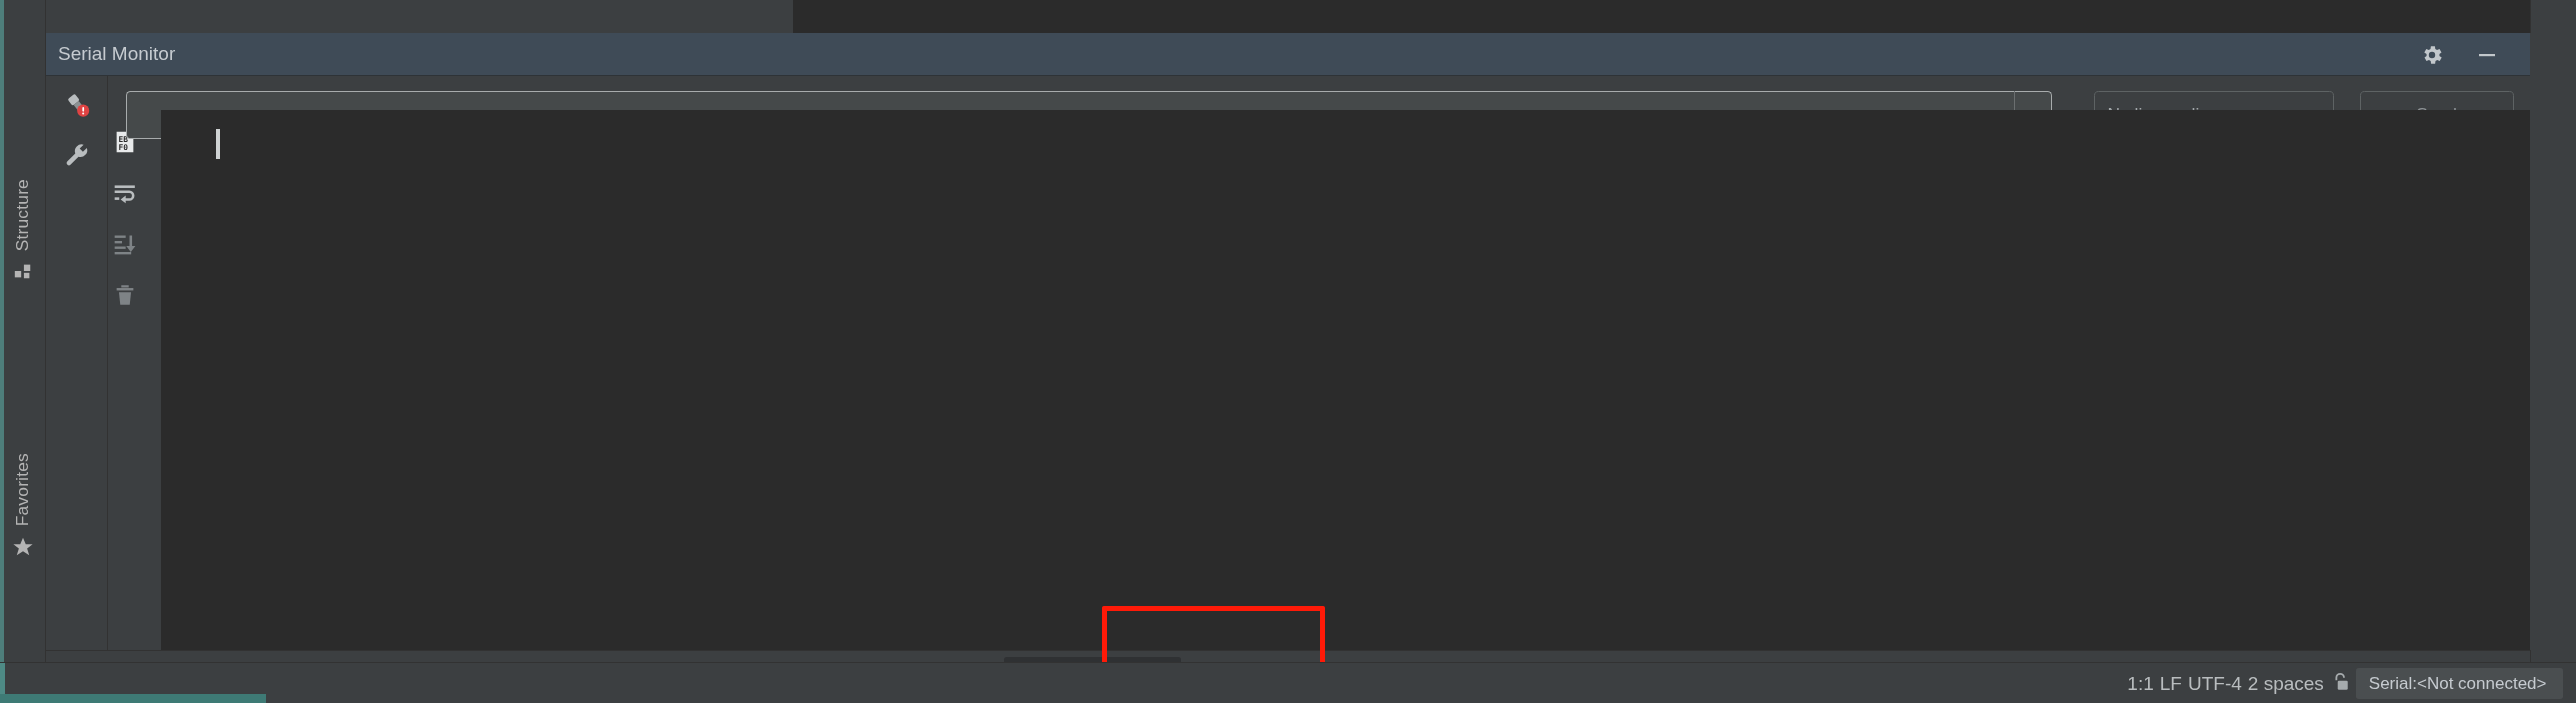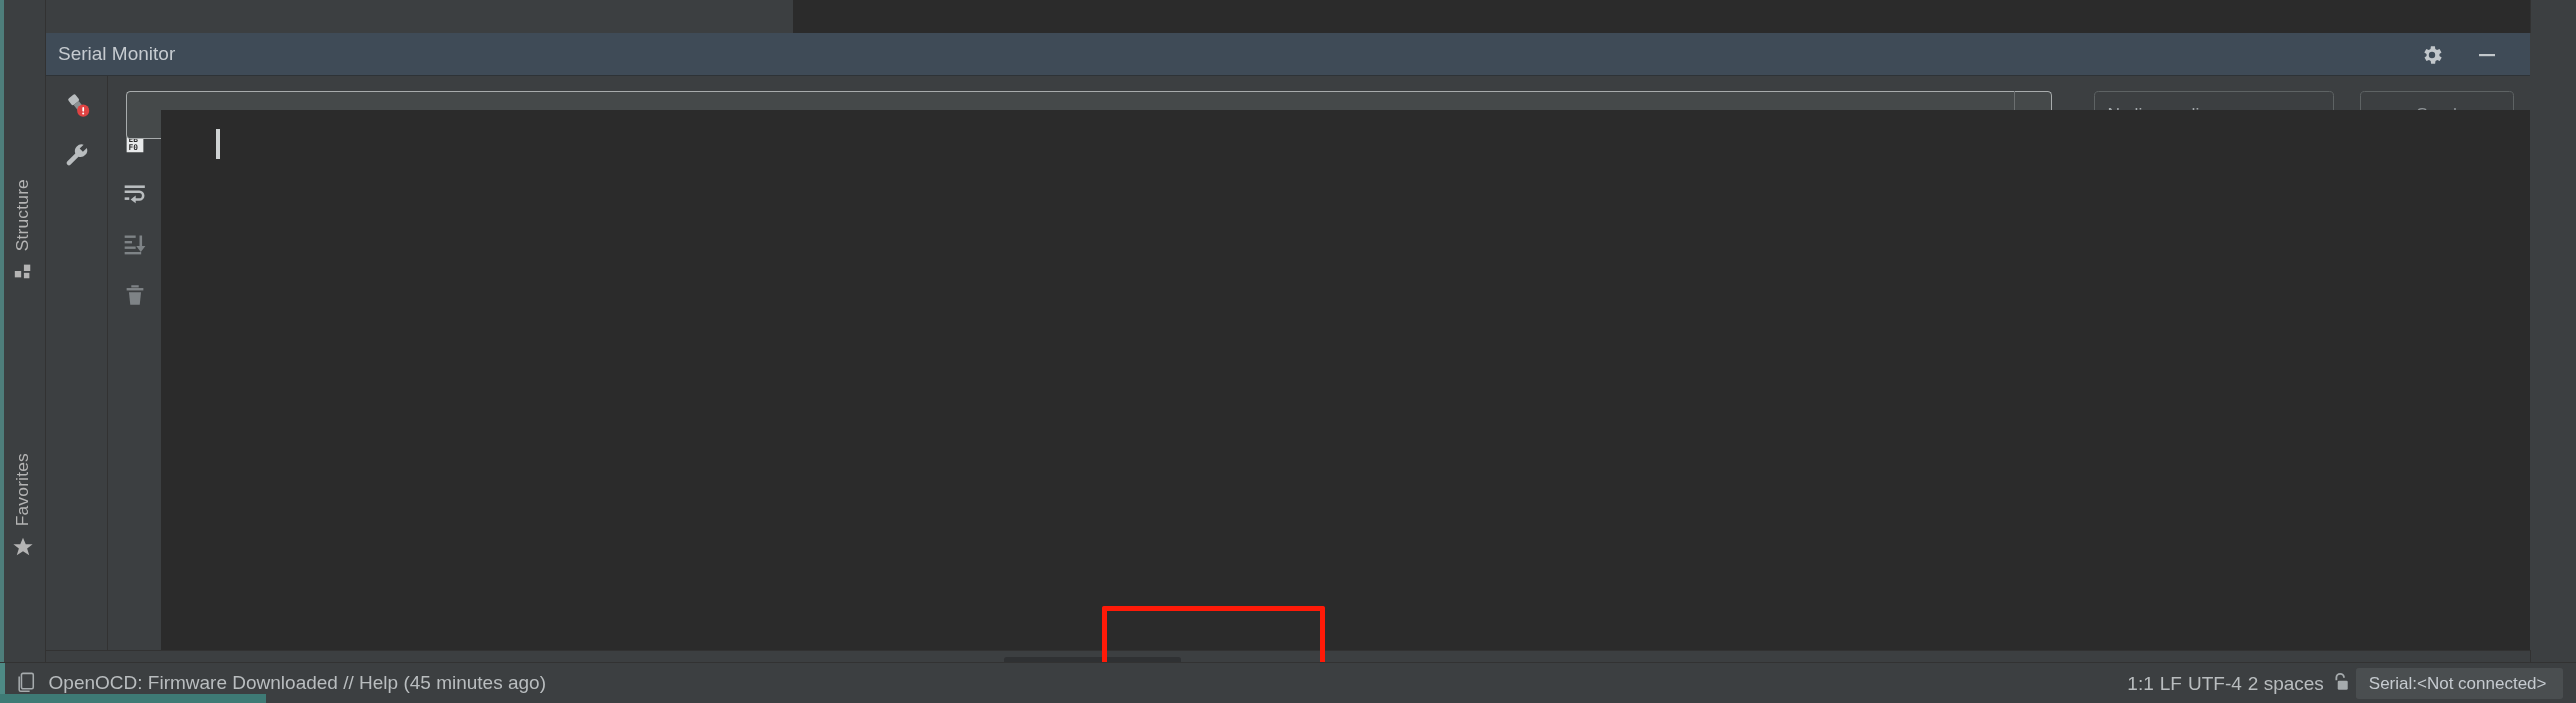--- a/index.html
+++ b/index.html
@@ -56,21 +56,21 @@
     position:absolute; left:0; top:43px; width:62px; height:574px;
     background:#3c3f41; border-right:0.9px solid #323232;
     display:flex; flex-direction:column; align-items:center; padding-top:12px; gap:20px;
   }
   .tool-ico { width:31px; height:31px; display:flex; align-items:center; justify-content:center; cursor:pointer; position:relative; }
 
   
   .tw-gutter {
     position:absolute; left:63px; top:77px; width:51px; height:540px;
     background:#3c3f41;
-    display:flex; flex-direction:column; align-items:center; padding-top:16.5px; gap:20px;
+    display:flex; flex-direction:column; padding-top:16.5px; gap:20px;
   }
 
   
   .send-row {
     position:absolute; left:63px; top:43px; width:2421px; height:77px;
     display:flex; align-items:center; padding:0 16.5px;
   }
   .cmd-combo { position:relative; flex:1; height:48px; display:flex; }
   .cmd-input {
     flex:1; height:48px; background:#45494a; border:1.8px solid #a8acad;
@@ -391,29 +391,20 @@
     <div class="tw-bar-right">
       <span class="evt-badge">2</span>
       <span class="evt-label">Event Log</span>
     </div>
   </div>
 
   <div class="annot-rect"></div>
 
   <div class="status-bar">
     <div class="teal-left"></div>
-    <div class="sb-left">
-      <span>
-        <svg width="20" height="22" viewBox="0 0 22 24">
-          <rect x="6" y="2.5" width="13" height="17" rx="1.6" fill="none" stroke="#a6abad" stroke-width="1.7"></rect>
-          <path d="M3.5 6 v14.5 a1.6 1.6 0 0 0 1.6 1.6 H15" fill="none" stroke="#a6abad" stroke-width="1.7"></path>
-        </svg>
-      </span>
-      <span class="sb-msg">OpenOCD: Firmware Downloaded // Help (45 minutes ago)</span>
-    </div>
 
     <div class="sb-right">
       <span class="sb-cell">1:1</span>
       <span class="sb-cell">LF</span>
       <span class="sb-cell">UTF-4</span>
       <span class="sb-cell">2 spaces</span>
       <span>
         <svg width="20" height="22" viewBox="0 0 22 24">
           <path d="M7 10 V7.2 a4.2 4.2 0 0 1 8.4 0" fill="none" stroke="#a6abad" stroke-width="2"></path>
           <rect x="8.5" y="10.5" width="11" height="10" rx="1.4" fill="#a6abad"></rect>

